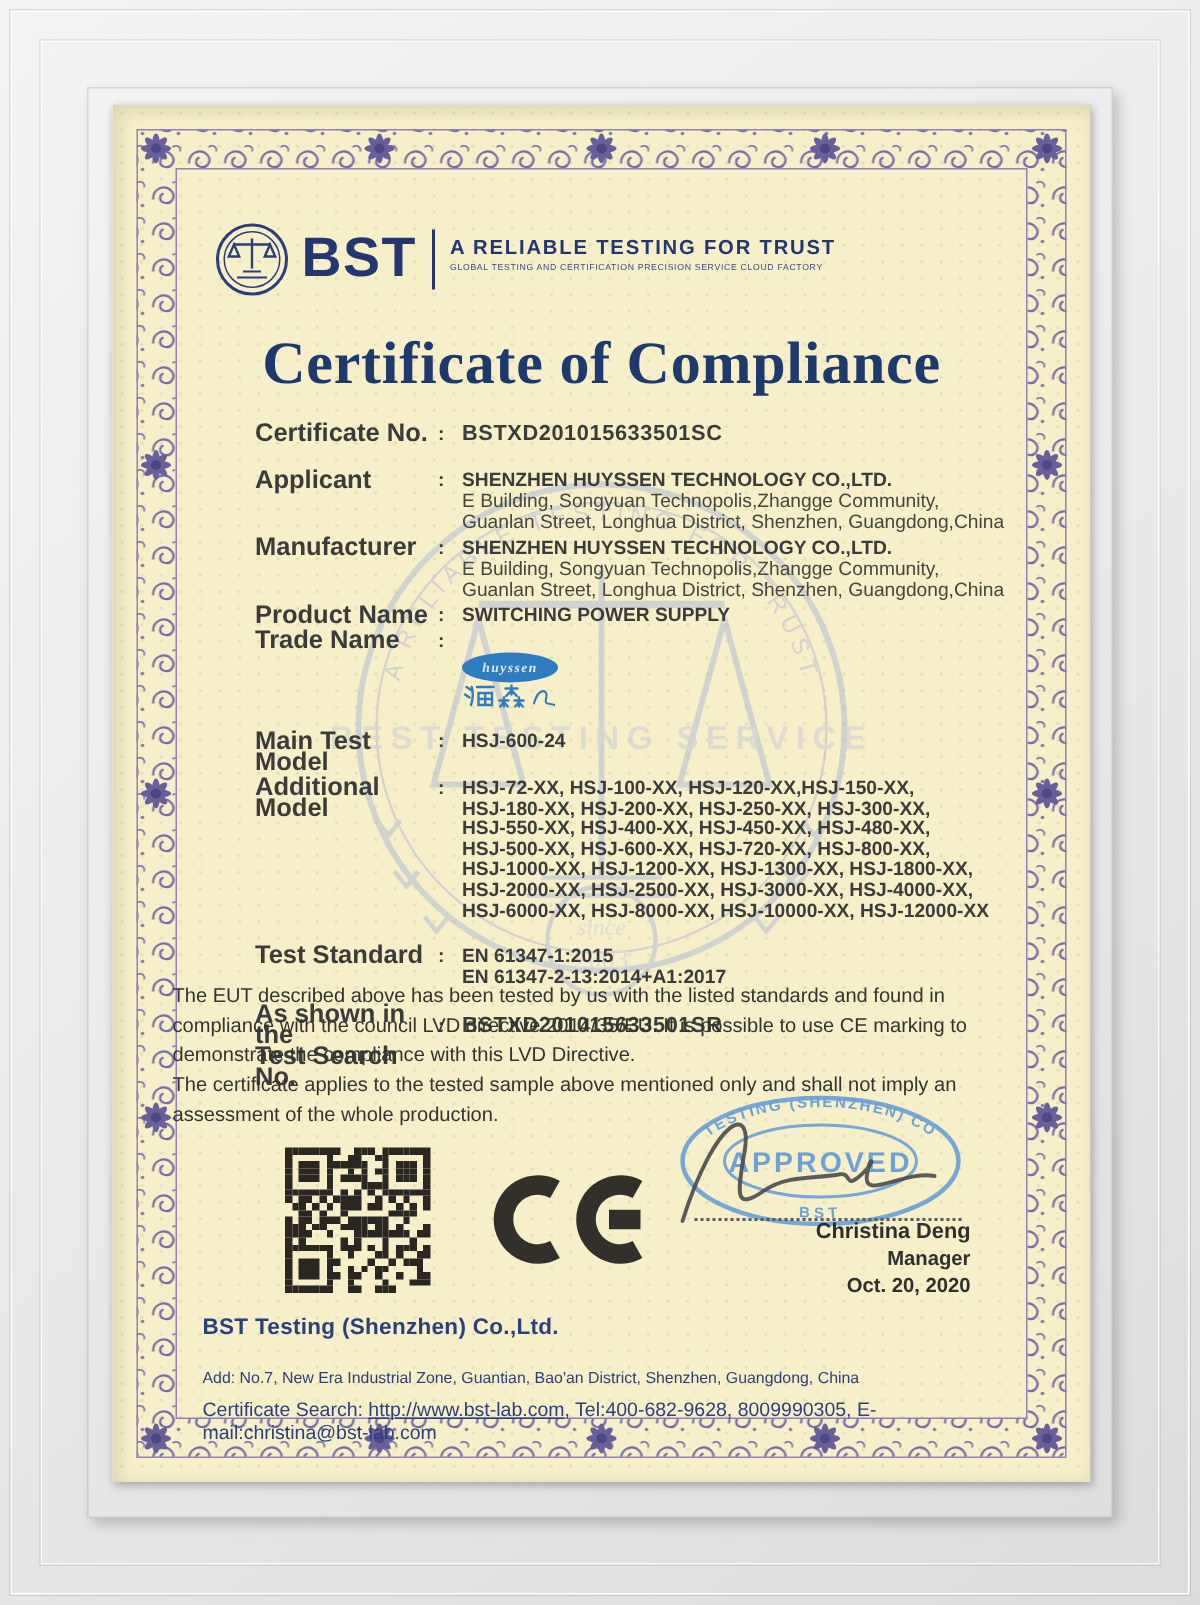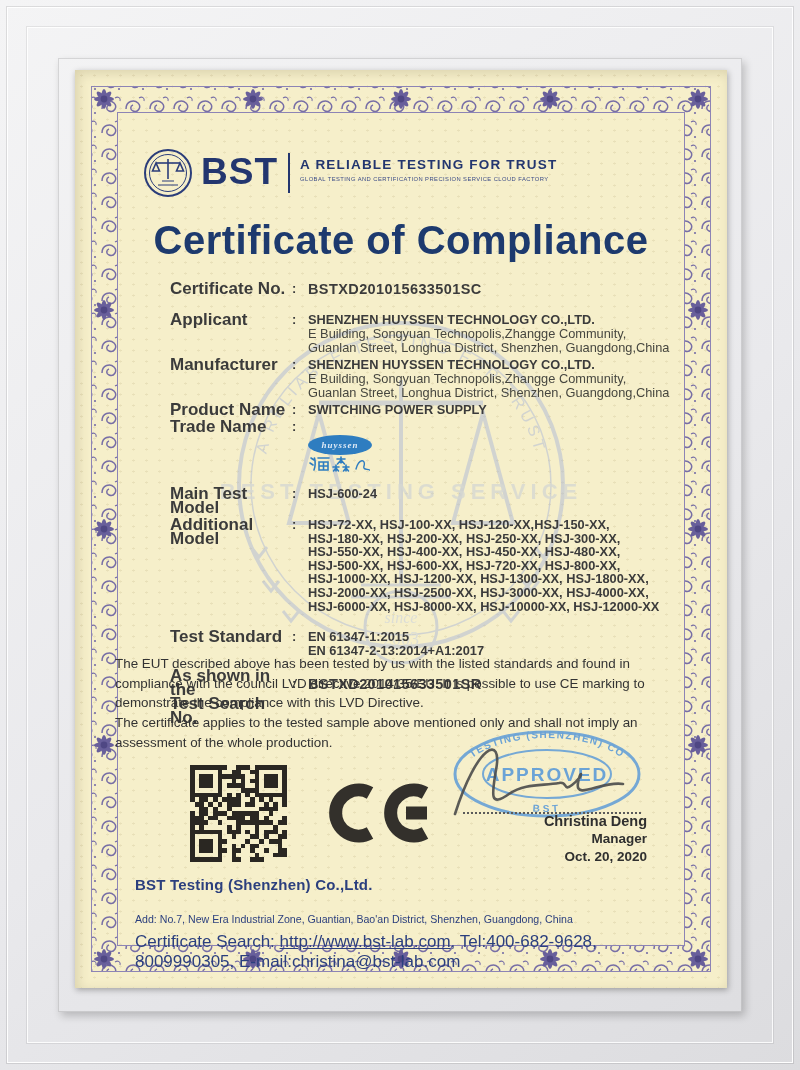--- a/index.html
+++ b/index.html
@@ -17,21 +17,21 @@
   
   .hdr{position:absolute;left:68px;top:78px;display:flex;align-items:flex-start;}
   .hdr-logo{width:50px;height:50px;}
   .hdr-bst{font-size:37px;font-weight:bold;color:#23366f;letter-spacing:1px;margin:2px 10px 0 8px;line-height:44px;}
   .hdr-div{width:2px;height:40px;background:#23366f;margin:5px 10px 0 0;}
   .hdr-tag{margin-top:9px;}
   .hdr-tag .t1{font-size:13.5px;font-weight:bold;color:#23366f;letter-spacing:1.2px;}
   .hdr-tag .t2{font-size:5.8px;color:#3a4a86;letter-spacing:.45px;margin-top:4px;}
 
   .doc-title{position:absolute;left:0;top:148px;width:100%;text-align:center;
-    font-family:Liberation Sans, sans-serif;font-weight:bold;font-size:40px;color:#1d3a6e;letter-spacing:.5px;}
+    font-family:Liberation Serif, serif;font-weight:bold;font-size:40px;color:#1d3a6e;letter-spacing:.5px;}
 
   
   .fields{position:absolute;left:95px;top:212px;width:510px;color:#3b3b3b;}
   .row{display:flex;align-items:flex-start;margin-bottom:3px;}
   .lbl{flex:0 0 122px;font-size:17px;font-weight:bold;line-height:14px;}
   .colon{flex:0 0 16px;font-weight:bold;font-size:12.8px;line-height:14px;}
   .val{flex:1;font-size:12.8px;font-weight:bold;line-height:14px;}
   .val .addr{font-weight:normal;color:#46463f;}
   .big-val{font-size:14.5px;letter-spacing:.4px;}
   .gap8{height:8px;} .gap14{height:14px;}
@@ -51,21 +51,21 @@
   .dotline{position:absolute;left:388px;top:742px;width:178px;border-top:2px dotted #5a5a5a;}
   .signer{position:absolute;left:372px;top:742px;width:200px;text-align:right;color:#2f2f2f;}
   .signer .nm{font-size:14.5px;font-weight:bold;line-height:18px;}
   .signer .rl{font-size:13.5px;font-weight:bold;line-height:18px;}
   .signer .dt{font-size:13.5px;font-weight:bold;line-height:18px;}
 
   
   .footer{position:absolute;left:60px;top:806px;width:560px;color:#2b3f7e;}
   .footer .f1{font-size:15px;font-weight:bold;letter-spacing:.2px;}
   .footer .f2{font-size:10.6px;margin-top:20px;}
-  .footer .f3{font-size:17px;margin-top:7px;}
+  .footer .f3{font-size:13px;margin-top:7px;}
   .footer .f3 a{color:#2b3f7e;text-decoration:underline;}
 </style>
 </head>
 <body>
 
 <div class="stage">
   <div class="bevel-outer"></div>
   <div class="bevel-mid"></div>
   <div class="bevel-lip"></div>
 

